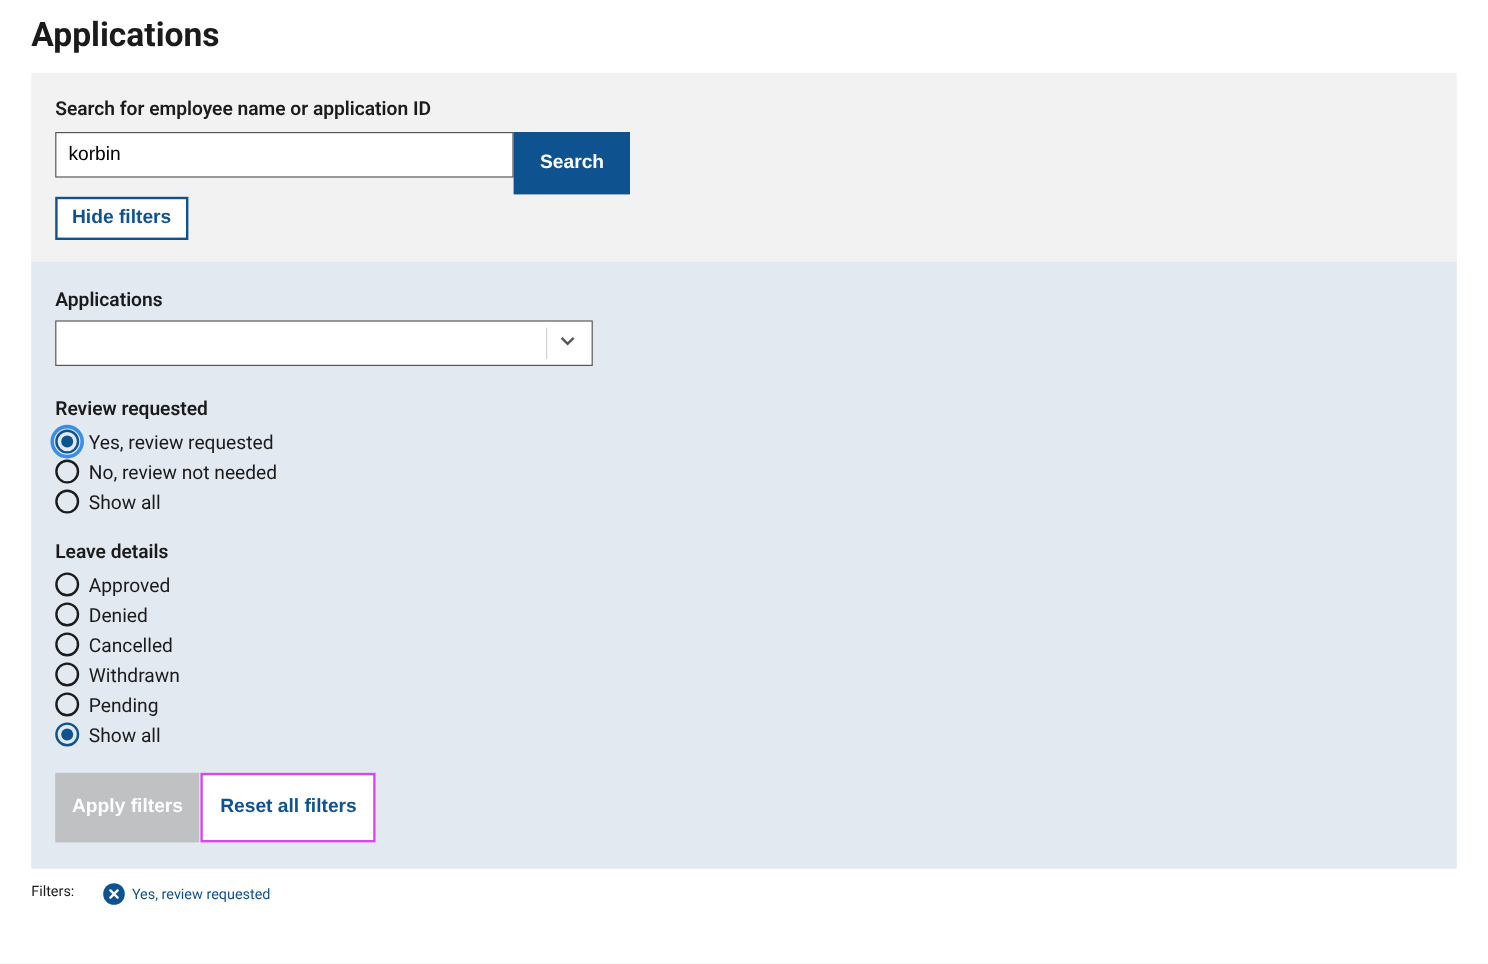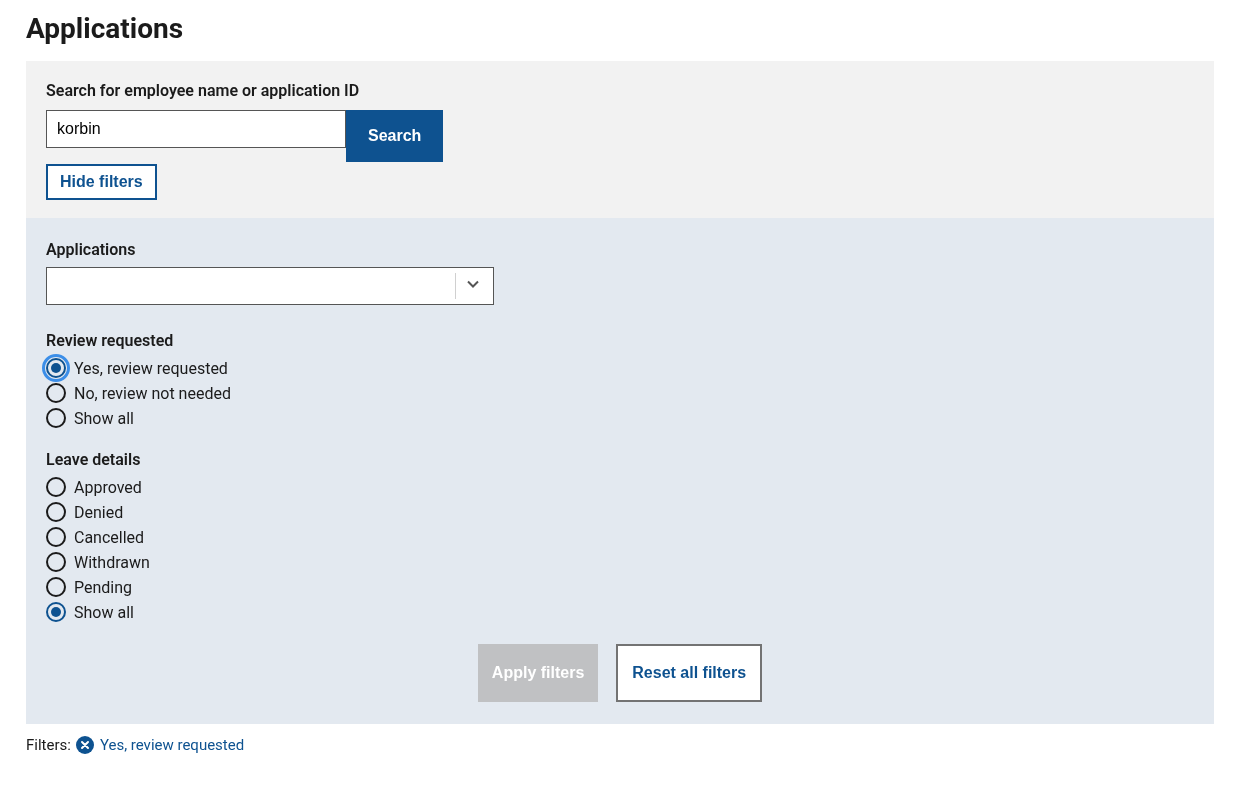--- a/index.html
+++ b/index.html
@@ -25,21 +25,21 @@
     font-weight: 600;
     font-size: 16px;
     margin-bottom: 10px;
     display: block;
   }
   .search-row {
     display: flex;
     align-items: stretch;
   }
   .search-input {
-    width: 300px;
+    width: 382px;
     height: 38px;
     border: 1px solid #555;
     padding: 0 10px;
     font-size: 16px;
     background: #fff;
   }
   .search-button {
     background: #0e5290;
     color: #fff;
     border: none;
@@ -131,48 +131,47 @@
     outline: 3px solid #3b8ee8;
     outline-offset: 1px;
     border-radius: 50%;
   }
   .radio-label {
     font-size: 16px;
     color: #1b1b1b;
   }
   .filter-buttons {
     display: flex;
-    gap: 18px;
+    gap: 1px;
     align-items: stretch;
-    justify-content: center;
   }
   .apply-filters {
     background: #c0c1c3;
     color: #fff;
     border: none;
     padding: 9px 14px;
     font-weight: 600;
     font-size: 16px;
     cursor: not-allowed;
   }
   .reset-filters {
     background: #fff;
-    border: 2px solid #737373;
+    border: 2px solid #d946ef;
     color: #0e5290;
     padding: 18px 14px;
     font-weight: 600;
     font-size: 16px;
     cursor: pointer;
   }
   .applied-row {
     display: flex;
-    align-items: flex-end;
-    gap: 5px;
+    align-items: flex-start;
+    gap: 24px;
     margin-top: 12px;
-    font-size: 15px;
+    font-size: 12px;
   }
   .applied-label {
     font-weight: 400;
     color: #1b1b1b;
   }
   .chip {
     display: inline-flex;
     align-items: center;
     gap: 6px;
     color: #0e5290;

